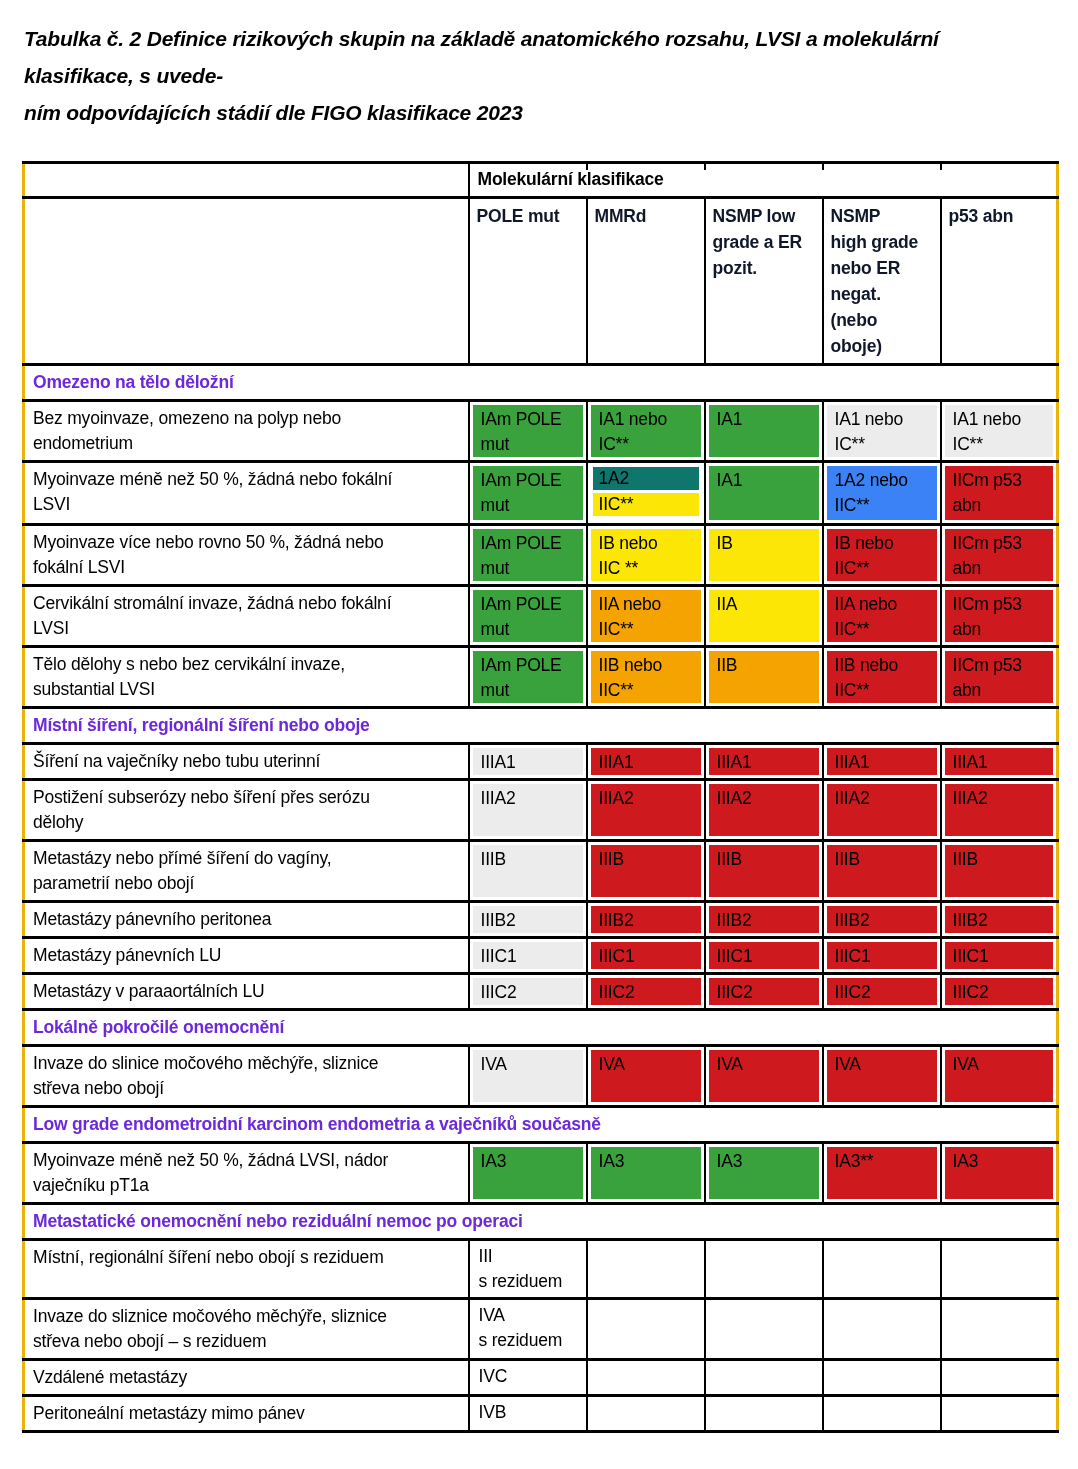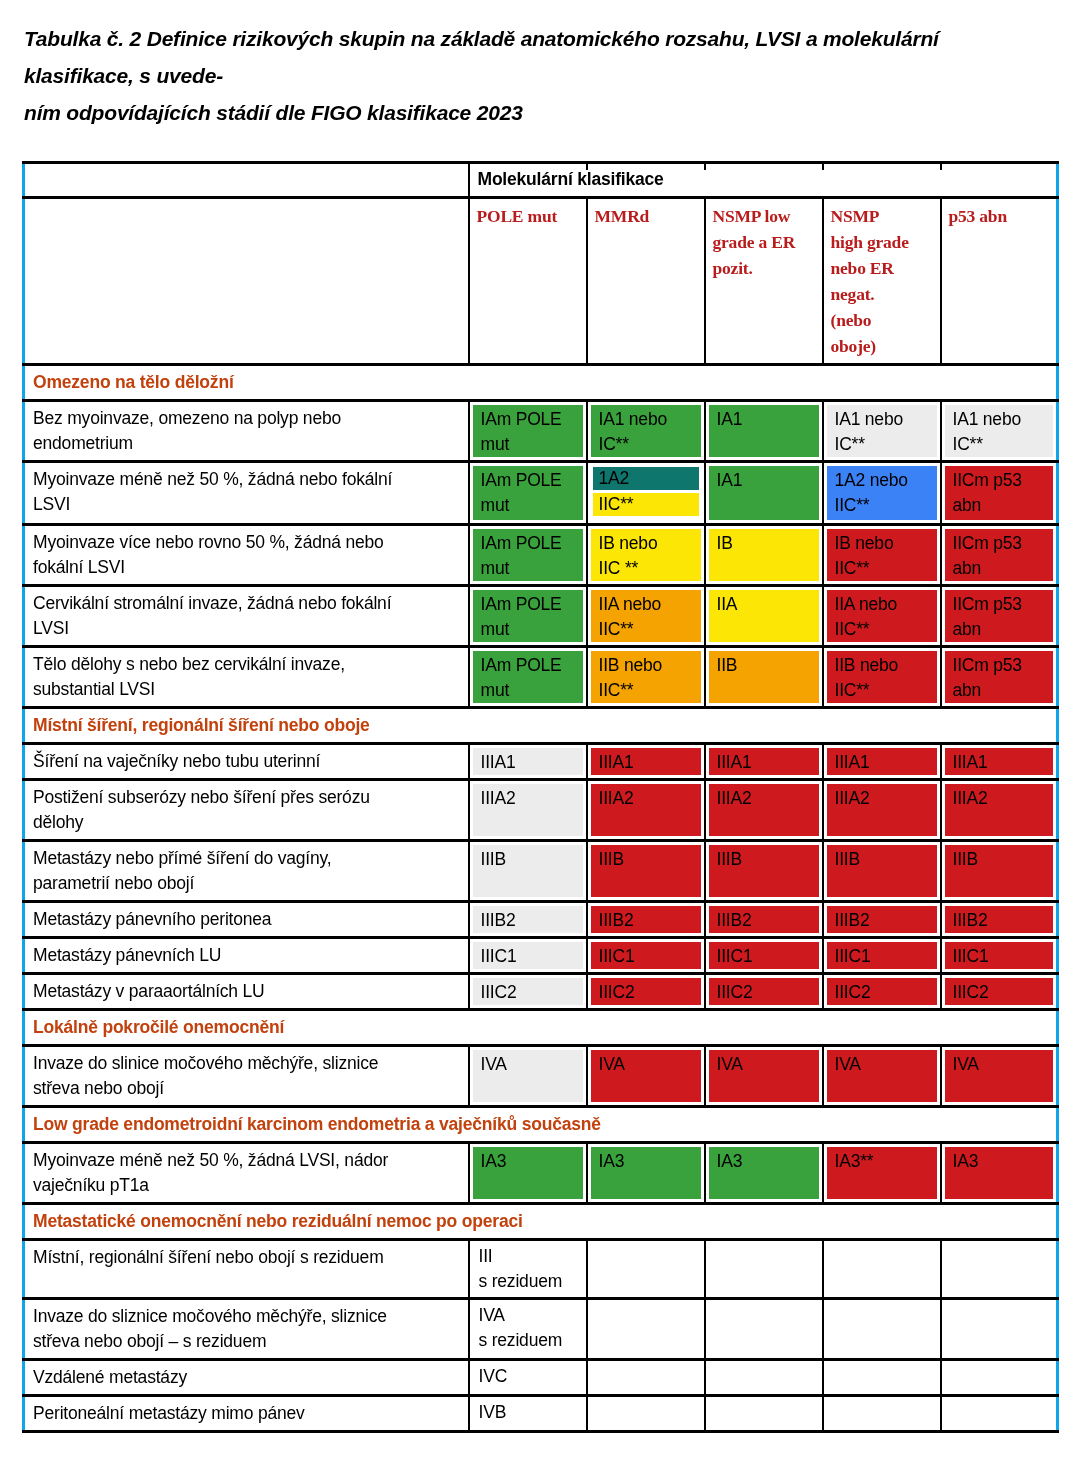--- a/index.html
+++ b/index.html
@@ -10,42 +10,41 @@
   }
   .title{
     margin:20px 26px 0 24px;
     font-size:21px;font-weight:bold;font-style:italic;
     line-height:37px;letter-spacing:-0.2px;color:#000;
     white-space:pre-line;
   }
   table.risk{
     border-collapse:collapse;table-layout:fixed;
     margin:30px 0 0 22px;width:1034px;
-    border:3px solid #0ea5e9;
+    border:3px solid #eab308;
   }
   table.risk td,table.risk th{
     border:2px solid #000;border-top-width:3px;border-bottom-width:3px;
     vertical-align:top;font-size:17.5px;letter-spacing:-0.2px;
     overflow:hidden;
   }
   .empty-head{background:#fff;}
   .mol-head{
     font-weight:bold;font-size:18.5px;padding:3px 8px;height:26px;
     text-align:left;position:relative;line-height:25px;color:#000;
   }
   .tick{position:absolute;top:0;width:2px;height:6px;background:#000;}
   th.col-head{
     font-weight:bold;font-size:18px;text-align:left;
-    padding:4px 4px 4px 7px;line-height:26px;white-space:pre-line;color:#b91c1c;
+    padding:4px 4px 4px 7px;line-height:26px;white-space:pre-line;color:#0f172a;
     background:#fff;
-    font-family:Liberation Serif, serif;
   }
   td.section-td{
     font-weight:bold;font-size:18.5px;padding:4px 8px;line-height:25px;
-    background:#fff;color:#c2410c;margin-top:24px;
+    background:#fff;color:#6d28d9;margin-top:24px;
   }
   td.label-td{
     padding:4px 8px;line-height:25px;white-space:pre-line;background:#fff;color:#000;
   }
   td.stage-td{
     padding:3px 4px 3px 9px;line-height:25px;white-space:pre-line;color:#000;
     background:#fff;
   }
   td.stage-td.colored{
     box-shadow:inset 0 0 0 3px #fff;

